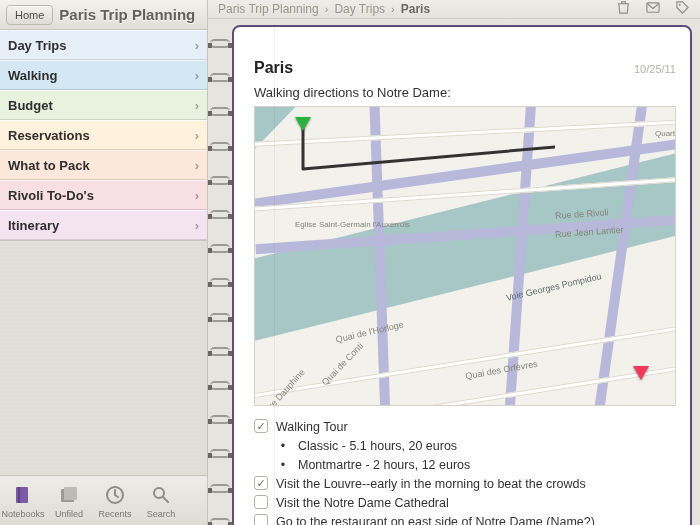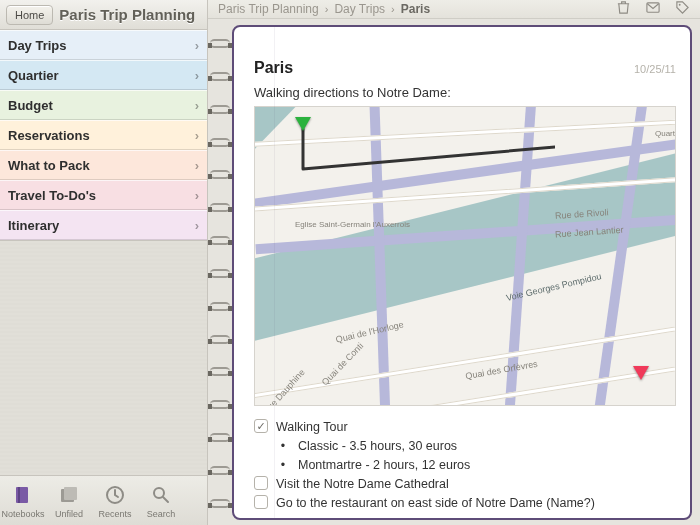--- a/index.html
+++ b/index.html
@@ -84,37 +84,37 @@
     <div class="left-header">
       <span class="home-btn">Home</span>
       <span class="left-title">Paris Trip Planning</span>
     </div>
     <div class="notebook-list">
       <div class="nb-item" style="background:#e6eff8">
         <span>Day Trips</span>
         <span class="nb-chevron">›</span>
       </div>
       <div class="nb-item" style="background:#d4e8f3">
-        <span>Quartier</span>
+        <span>Walking</span>
         <span class="nb-chevron">›</span>
       </div>
       <div class="nb-item" style="background:#e8f2df">
         <span>Budget</span>
         <span class="nb-chevron">›</span>
       </div>
       <div class="nb-item" style="background:#fff1db">
         <span>Reservations</span>
         <span class="nb-chevron">›</span>
       </div>
       <div class="nb-item" style="background:#fde7db">
         <span>What to Pack</span>
         <span class="nb-chevron">›</span>
       </div>
       <div class="nb-item" style="background:#f8dfe3">
-        <span>Travel To-Do's</span>
+        <span>Rivoli To-Do's</span>
         <span class="nb-chevron">›</span>
       </div>
       <div class="nb-item" style="background:#f4e4f2">
         <span>Itinerary</span>
         <span class="nb-chevron">›</span>
       </div>
     </div>
     <div class="filler"></div>
     <div class="bottom-tabs">
       <div class="tab">
@@ -238,27 +238,31 @@
           <div class="marker end"></div>
         </div>
 
         <div class="note-body">
           <div class="row">
             <span class="chk checked"></span>
             <span>Walking Tour</span>
           </div>
           <div class="row indent">
             <span class="bullet">•</span>
-            <span>Classic - 3.5 hours, 30 euros</span>
+            <span>Classic - 5.1 hours, 20 euros</span>
           </div>
           <div class="row indent">
             <span class="bullet">•</span>
             <span>Montmartre - 2 hours, 12 euros</span>
           </div>
           <div class="row">
+            <span class="chk checked"></span>
+            <span>Visit the Louvre--early in the morning to beat the crowds</span>
+          </div>
+          <div class="row">
             <span class="chk"></span>
             <span>Visit the Notre Dame Cathedral</span>
           </div>
           <div class="row">
             <span class="chk"></span>
             <span>Go to the restaurant on east side of Notre Dame (Name?)</span>
           </div>
         </div>
       </div>
     </div>

